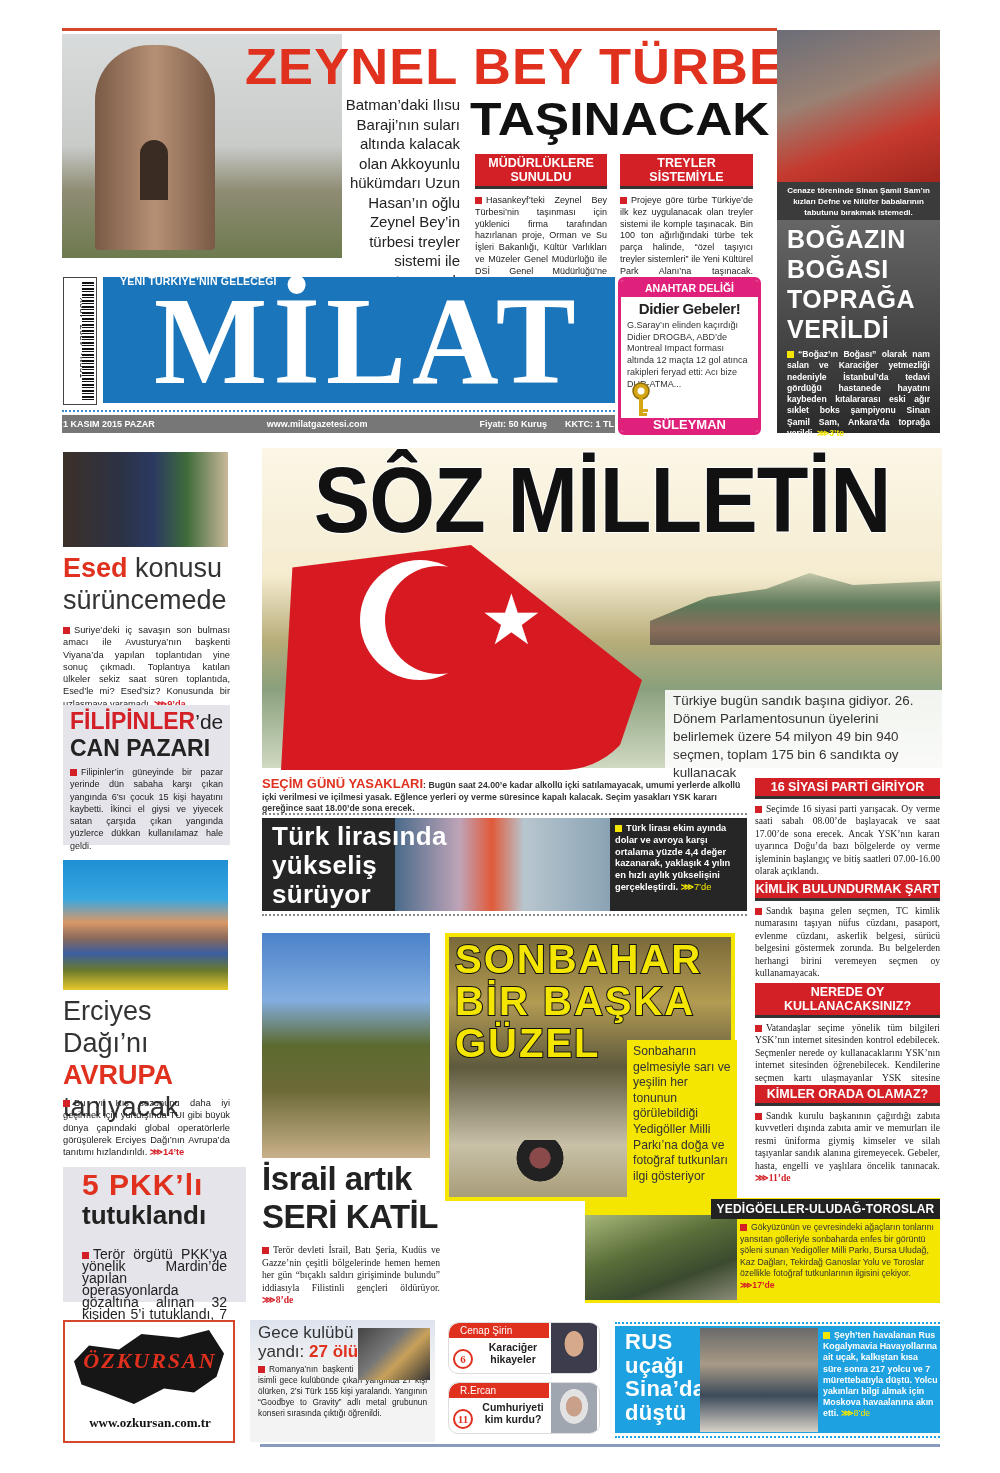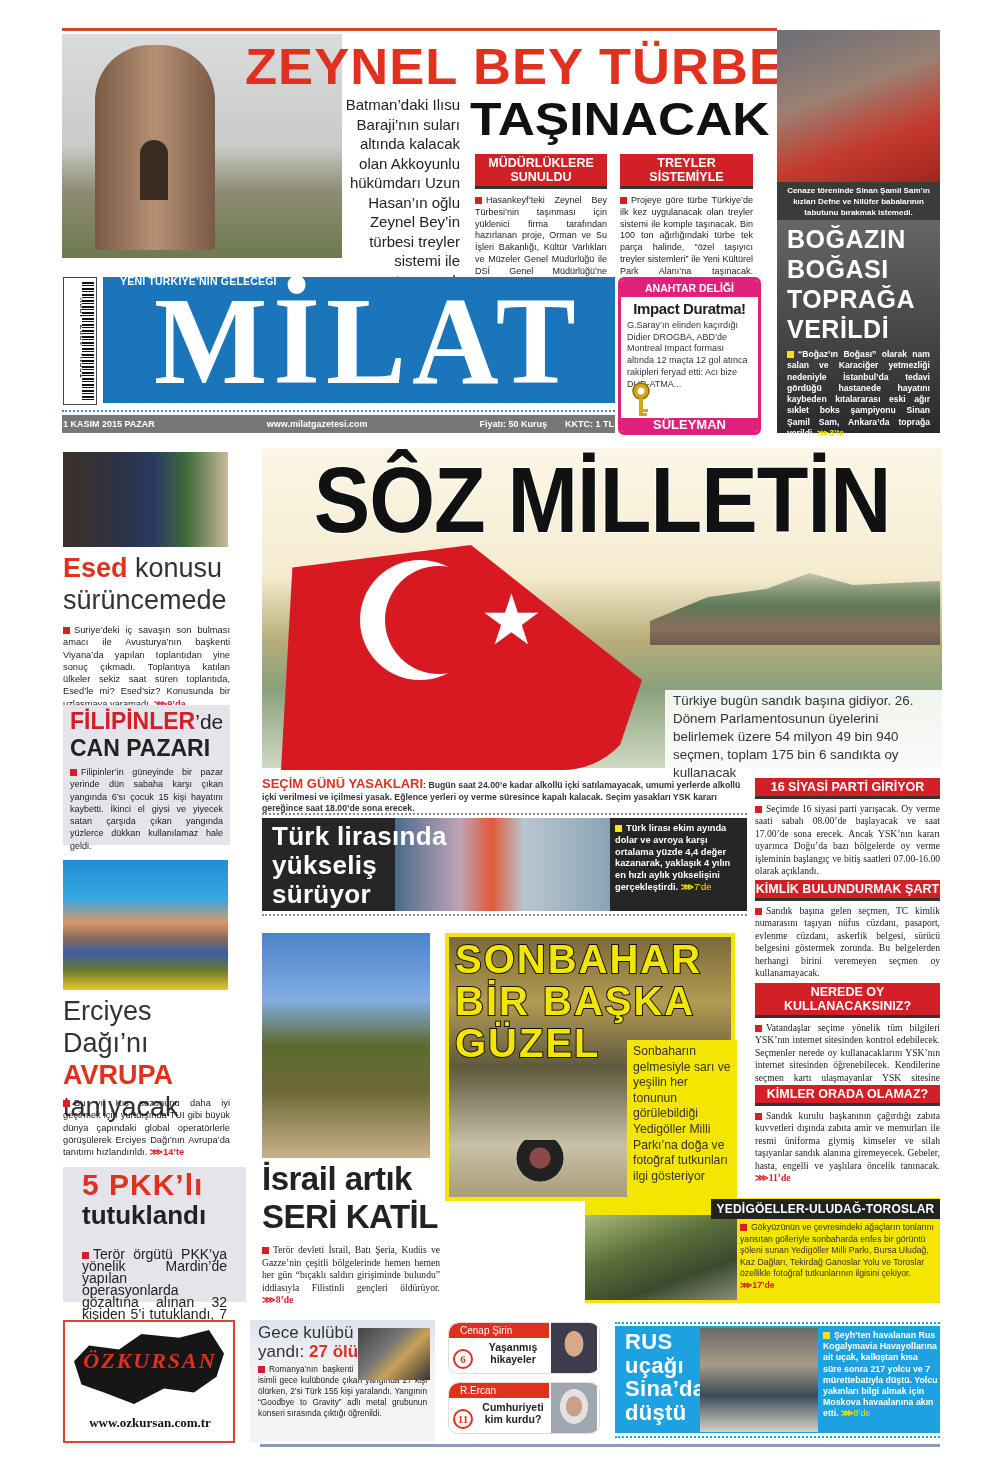--- a/index.html
+++ b/index.html
@@ -159,21 +159,21 @@
 <div id="logo" class="abs">MİLAT</div>
 <div id="dateline-sep" class="abs"></div>
 <div id="dateline" class="abs">
   <span>1 KASIM 2015 PAZAR</span>
   <span>www.milatgazetesi.com</span>
   <span><span>Fiyatı: 50 Kuruş</span><span class="gap">KKTC: 1 TL</span></span>
 </div>
 
 <div id="anahtar" class="abs">
   <div id="anahtar-head">ANAHTAR DELİĞİ</div>
-  <div id="anahtar-title">Impact Duratma!</div>
+  <div id="anahtar-title">Didier Gebeler!</div>
   <div id="anahtar-text">G.Saray’ın elinden kaçırdığı Didier DROGBA, ABD’de Montreal Impact forması altında 12 maçta 12 gol atınca rakipleri feryad etti: Acı bize DUR-ATMA...</div>
   <svg id="key-icon" viewBox="0 0 24 36">
     <circle cx="12" cy="9" r="8" fill="#d4a514" stroke="#8a6a0a" stroke-width="1.5"></circle>
     <circle cx="12" cy="9" r="3.5" fill="#fff"></circle>
     <rect x="10" y="16" width="4" height="18" fill="#d4a514"></rect>
     <rect x="14" y="27" width="5" height="3" fill="#d4a514"></rect>
     <rect x="14" y="31" width="4" height="3" fill="#d4a514"></rect>
   </svg>
   <div id="anahtar-foot">SÜLEYMAN KARAKULLUK</div>
 </div>
@@ -256,21 +256,21 @@
 
 <div id="gece" class="abs">
   <div id="gece-head" style="width:105px"><span>Gece kulübü yandı: </span><b>27 ölü</b></div>
   <div class="txt"><span class="bullet"></span><span>Romanya’nın başkenti Bükreş’te Colectiv isimli gece kulübünde çıkan yangında 27 kişi ölürken, 2’si Türk 155 kişi yaralandı. Yangının “Goodbye to Gravity” adlı metal grubunun konseri sırasında çıktığı öğrenildi.</span></div>
 </div>
 <div id="gece-photo" class="abs"></div>
 <div id="gece-bar" class="abs"></div>
 
 <div class="col-card" style="top:1322px">
   <div class="col-name">Cenap Şirin</div>
-  <div class="col-title">Yaşanmış hikayeler</div>
+  <div class="col-title">Karaciğer hikayeler</div>
   <div class="col-num">6</div>
   <div class="col-photo"></div>
 </div>
 <div class="col-card" style="top:1382px">
   <div class="col-name">R.Ercan Bitikçioğlu</div>
   <div class="col-title">Cumhuriyeti kim kurdu?</div>
   <div class="col-num">11</div>
   <div class="col-photo two"></div>
 </div>
 

